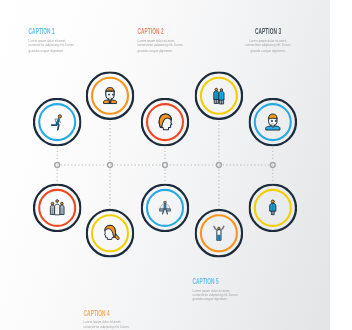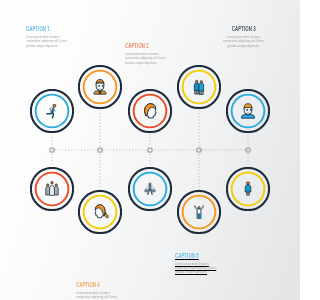--- a/index.html
+++ b/index.html
@@ -211,30 +211,30 @@
     <path d="M8.3 16.0 L8.3 9.4 C8.3 7.5 9.9 6.5 12 6.5 C14.1 6.5 15.7 7.5 15.7 9.4 L15.7 16.0Z" fill="#159ed3" stroke="#1d2c3c" stroke-width="1.1" stroke-linejoin="round"></path>
     <path d="M12 7.6 L12 15.6" stroke="#0b7aa5" stroke-width=".85" fill="none"></path>
         </svg>
       </div>
     </div>
   <div id="caption-layer">
       <div class="caption" style="left: 26.2px; top: 25.2px; width: 42px;">
         <div class="cap-title" style="color:#64c0e8">CAPTION 1</div>
      <div class="cap-body">Lorem ipsum dolor sit amet, consectetur adipiscing elit. Donec gravida congue dignissim.</div>
       </div>
-      <div class="caption" style="left: 124.6px; top: 25.2px; width: 42px; margin-top: 17px;">
+      <div class="caption" style="left: 124.6px; top: 25.2px; width: 42px;">
         <div class="cap-title" style="color:#ee8a63">CAPTION 2</div>
      <div class="cap-body">Lorem ipsum dolor sit amet, consectetur adipiscing elit. Donec gravida congue dignissim.</div>
       </div>
       <div class="caption" style="left: 222.4px; top: 25.2px; width: 42px; text-align: center;">
         <div class="cap-title" style="color:#47545e">CAPTION 3</div>
      <div class="cap-body">Lorem ipsum dolor sit amet, consectetur adipiscing elit. Donec gravida congue dignissim.</div>
       </div>
       <div class="caption" style="left: 76px; top: 252px; width: 42px; margin-top: 29px;">
         <div class="cap-title" style="color:#eeab5e">CAPTION 4</div>
      <div class="cap-body">Lorem ipsum dolor sit amet, consectetur adipiscing elit. Donec gravida congue dignissim.</div>
       </div>
-      <div class="caption" style="left: 174.6px; top: 252px; width: 42px; text-decoration: underline;">
+      <div class="caption" style="left: 174.6px; top: 252px; width: 42px;">
         <div class="cap-title" style="color:#64c0e8">CAPTION 5</div>
      <div class="cap-body">Lorem ipsum dolor sit amet, consectetur adipiscing elit. Donec gravida congue dignissim.</div>
       </div>
     </div>
 </div>
 
 </body></html>

